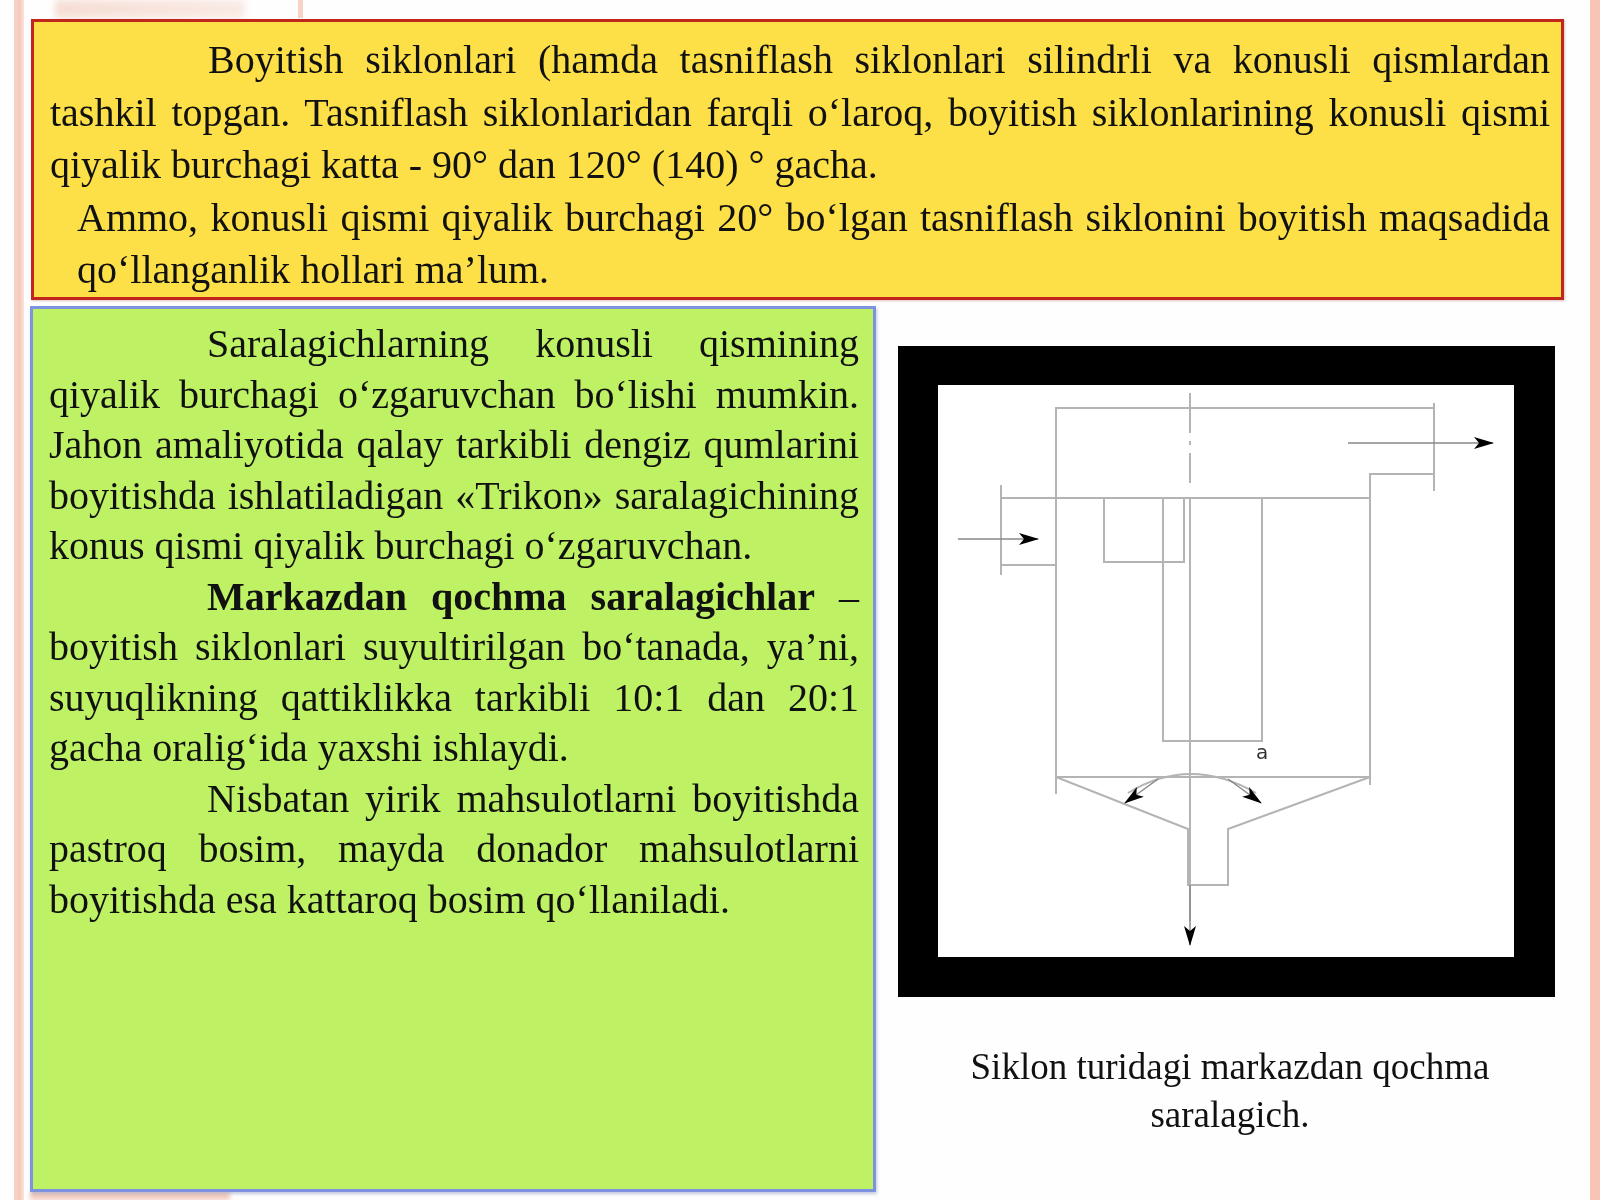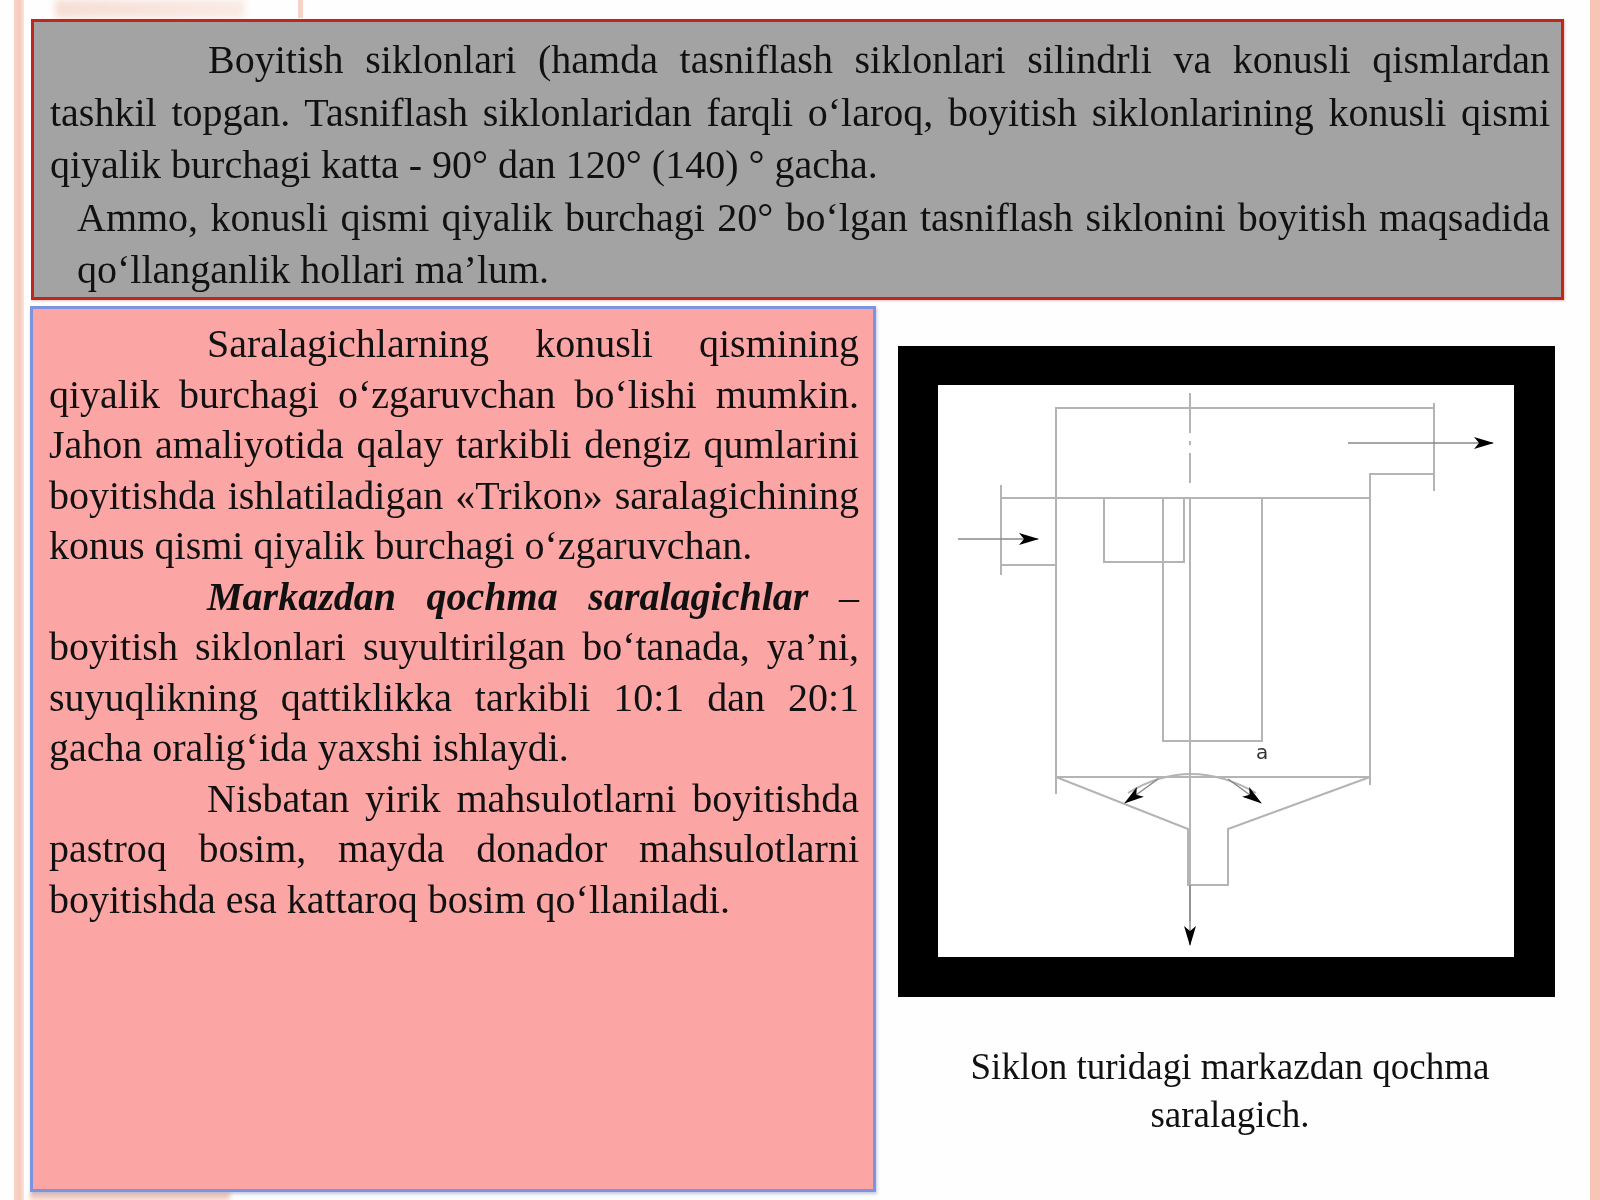--- a/index.html
+++ b/index.html
@@ -27,43 +27,43 @@
     background: #f6d2c7;
   }
   .deco-bottom-blocks {
     position: absolute; left: 30px; top: 1192px; width: 200px; height: 8px;
     background: #f3cbbd; filter: blur(2px);
   }
 
   .top-box {
     position: absolute; left: 31px; top: 19px; width: 1533px; height: 281px;
     border: 3px solid #c0261b; box-sizing: border-box;
-    background: #a3a3a3;
+    background: #fde047;
     box-shadow: 1px 1px 2px rgba(120,20,10,0.25);
   }
   .top-text {
     position: absolute; left: 16px; top: 12px; width: 1500px;
     font-size: 40px; line-height: 52.5px;
     text-align: justify;
   }
   .top-text p { margin: 0; text-indent: 158px; text-align: justify; text-align-last: left; }
   .top-text p.no-indent { text-indent: 0; margin-left: 27px; }
 
   .left-box {
     position: absolute; left: 30px; top: 306px; width: 846px; height: 886px;
     border: 3px solid #7d93df; box-sizing: border-box;
-    background: #fca5a5;
+    background: #bef264;
     box-shadow: 1px 2px 3px rgba(60,80,150,0.3);
   }
   .left-text {
     position: absolute; left: 16px; top: 10px; width: 810px;
     font-size: 40px; line-height: 50.5px;
   }
   .left-text p { margin: 0; text-indent: 158px; text-align: justify; text-align-last: left; }
-  .left-text .term { font-weight: bold; font-style: italic; }
+  .left-text .term { font-weight: bold; }
 
   .figure-frame {
     position: absolute; left: 898px; top: 346px; width: 657px; height: 651px;
     background: #000;
   }
   .figure-inner {
     position: absolute; left: 40px; top: 39px; width: 576px; height: 572px;
     background: #fff;
   }
   .figure-inner svg { position: absolute; left: 0; top: 0; }

